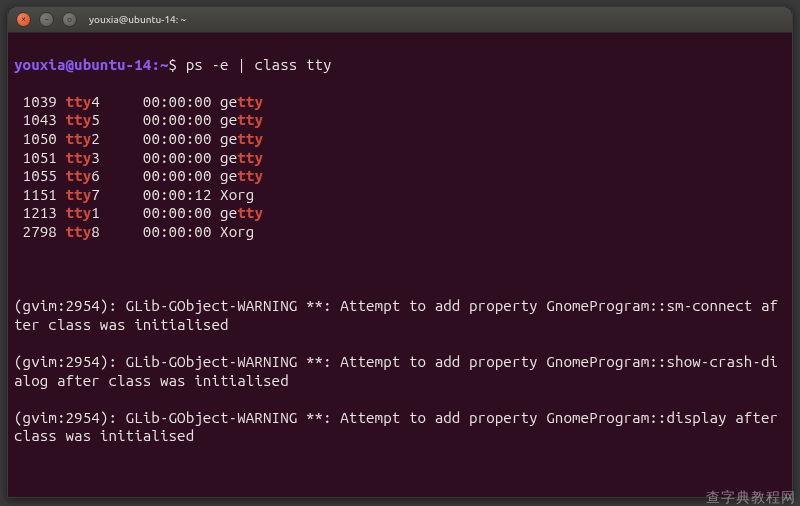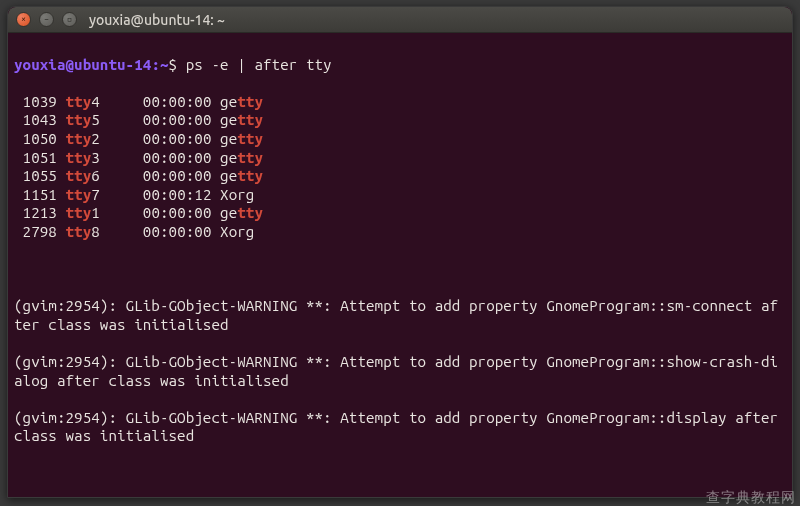--- a/index.html
+++ b/index.html
@@ -45,21 +45,21 @@
     color: #2a2a26;
     line-height: 1;
   }
   .win-btn.close {
     background: radial-gradient(circle at 30% 30%, #f08060, #d85020);
     color: #3a1a0a;
   }
   .title-text {
     color: #d8d4cd;
     font-family: "Ubuntu", sans-serif;
-    font-size: 14px;
+    font-size: 10px;
     margin-left: 4px;
     font-weight: 500;
     text-align: center;
   }
   .terminal {
     padding: 4px 6px;
     font-size: 15.2px;
     line-height: 18.6px;
     color: #e9e5e0;
     font-family: "Ubuntu Mono", "DejaVu Sans Mono", monospace;
@@ -86,21 +86,21 @@
 
 <div class="window">
   <div class="titlebar">
     <div class="win-btn close">×</div>
     <div class="win-btn">–</div>
     <div class="win-btn">▫</div>
     <div class="title-text">youxia@ubuntu-14: ~</div>
   </div>
 
   <div class="terminal">
-<div><span class="prompt">youxia@ubuntu-14</span><span class="prompt">:</span><span class="prompt">~</span><span>$</span> <span>ps -e | after </span><span>tty</span></div>
+<div><span class="prompt">youxia@ubuntu-14</span><span class="prompt">:</span><span class="prompt">~</span><span>$</span> <span>ps -e | class </span><span>tty</span></div>
 <div id="ps-output"><div><span> 1039 </span><span class="red">tty</span><span>4</span><span>     00:00:00 ge</span><span class="red">tty</span><span></span></div><div><span> 1043 </span><span class="red">tty</span><span>5</span><span>     00:00:00 ge</span><span class="red">tty</span><span></span></div><div><span> 1050 </span><span class="red">tty</span><span>2</span><span>     00:00:00 ge</span><span class="red">tty</span><span></span></div><div><span> 1051 </span><span class="red">tty</span><span>3</span><span>     00:00:00 ge</span><span class="red">tty</span><span></span></div><div><span> 1055 </span><span class="red">tty</span><span>6</span><span>     00:00:00 ge</span><span class="red">tty</span><span></span></div><div><span> 1151 </span><span class="red">tty</span><span>7</span><span>     00:00:12 Xorg</span><span></span></div><div><span> 1213 </span><span class="red">tty</span><span>1</span><span>     00:00:00 ge</span><span class="red">tty</span><span></span></div><div><span> 2798 </span><span class="red">tty</span><span>8</span><span>     00:00:00 Xorg</span><span></span></div></div>
 <div> </div>
 <div id="warnings" class="wrap"><div class="wrap">(gvim:2954): GLib-GObject-WARNING **: Attempt to add property GnomeProgram::sm-connect after class was initialised</div><div> </div><div class="wrap">(gvim:2954): GLib-GObject-WARNING **: Attempt to add property GnomeProgram::show-crash-dialog after class was initialised</div><div> </div><div class="wrap">(gvim:2954): GLib-GObject-WARNING **: Attempt to add property GnomeProgram::display after class was initialised</div><div> </div></div>
 
   </div>
 </div>
 
 <div class="watermark">
   <div class="big">查字典教程网</div>
 </div>

